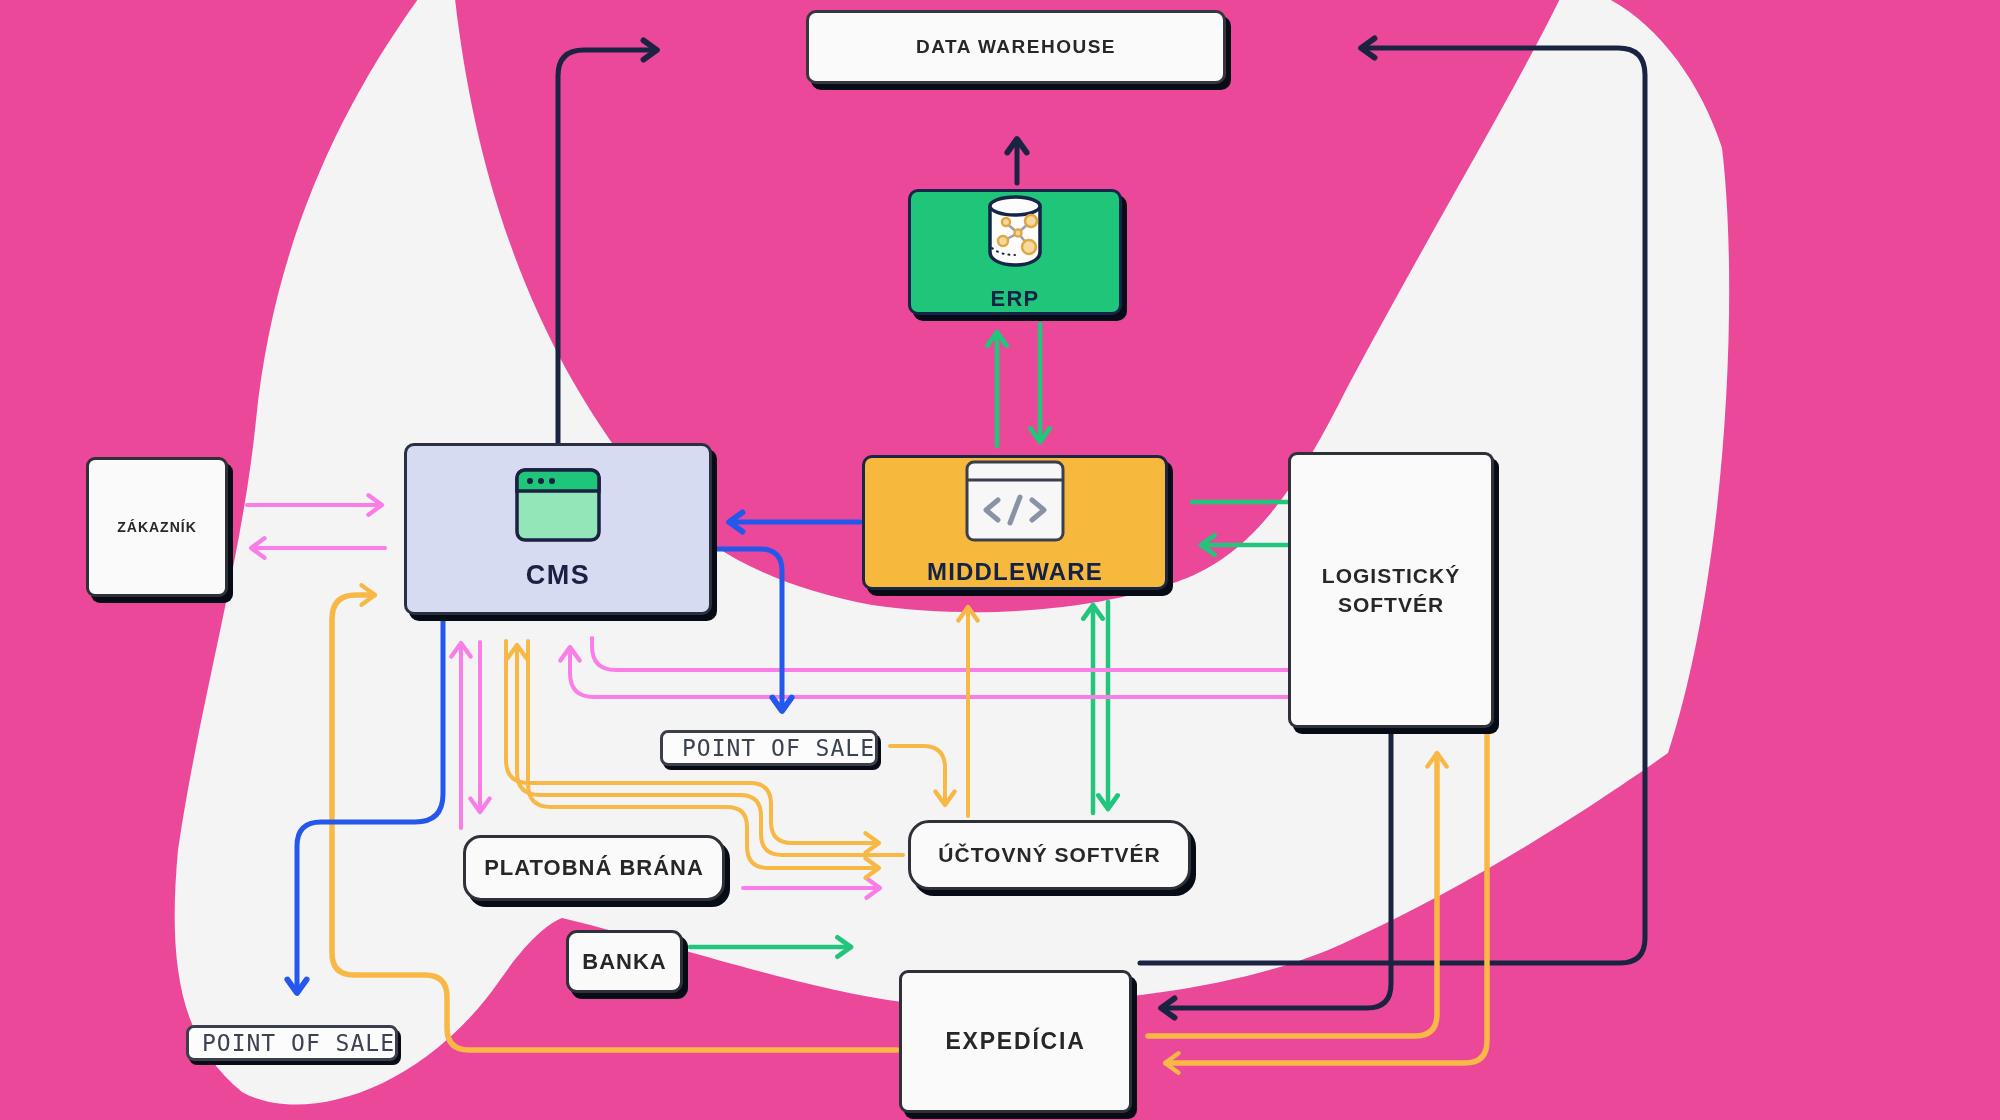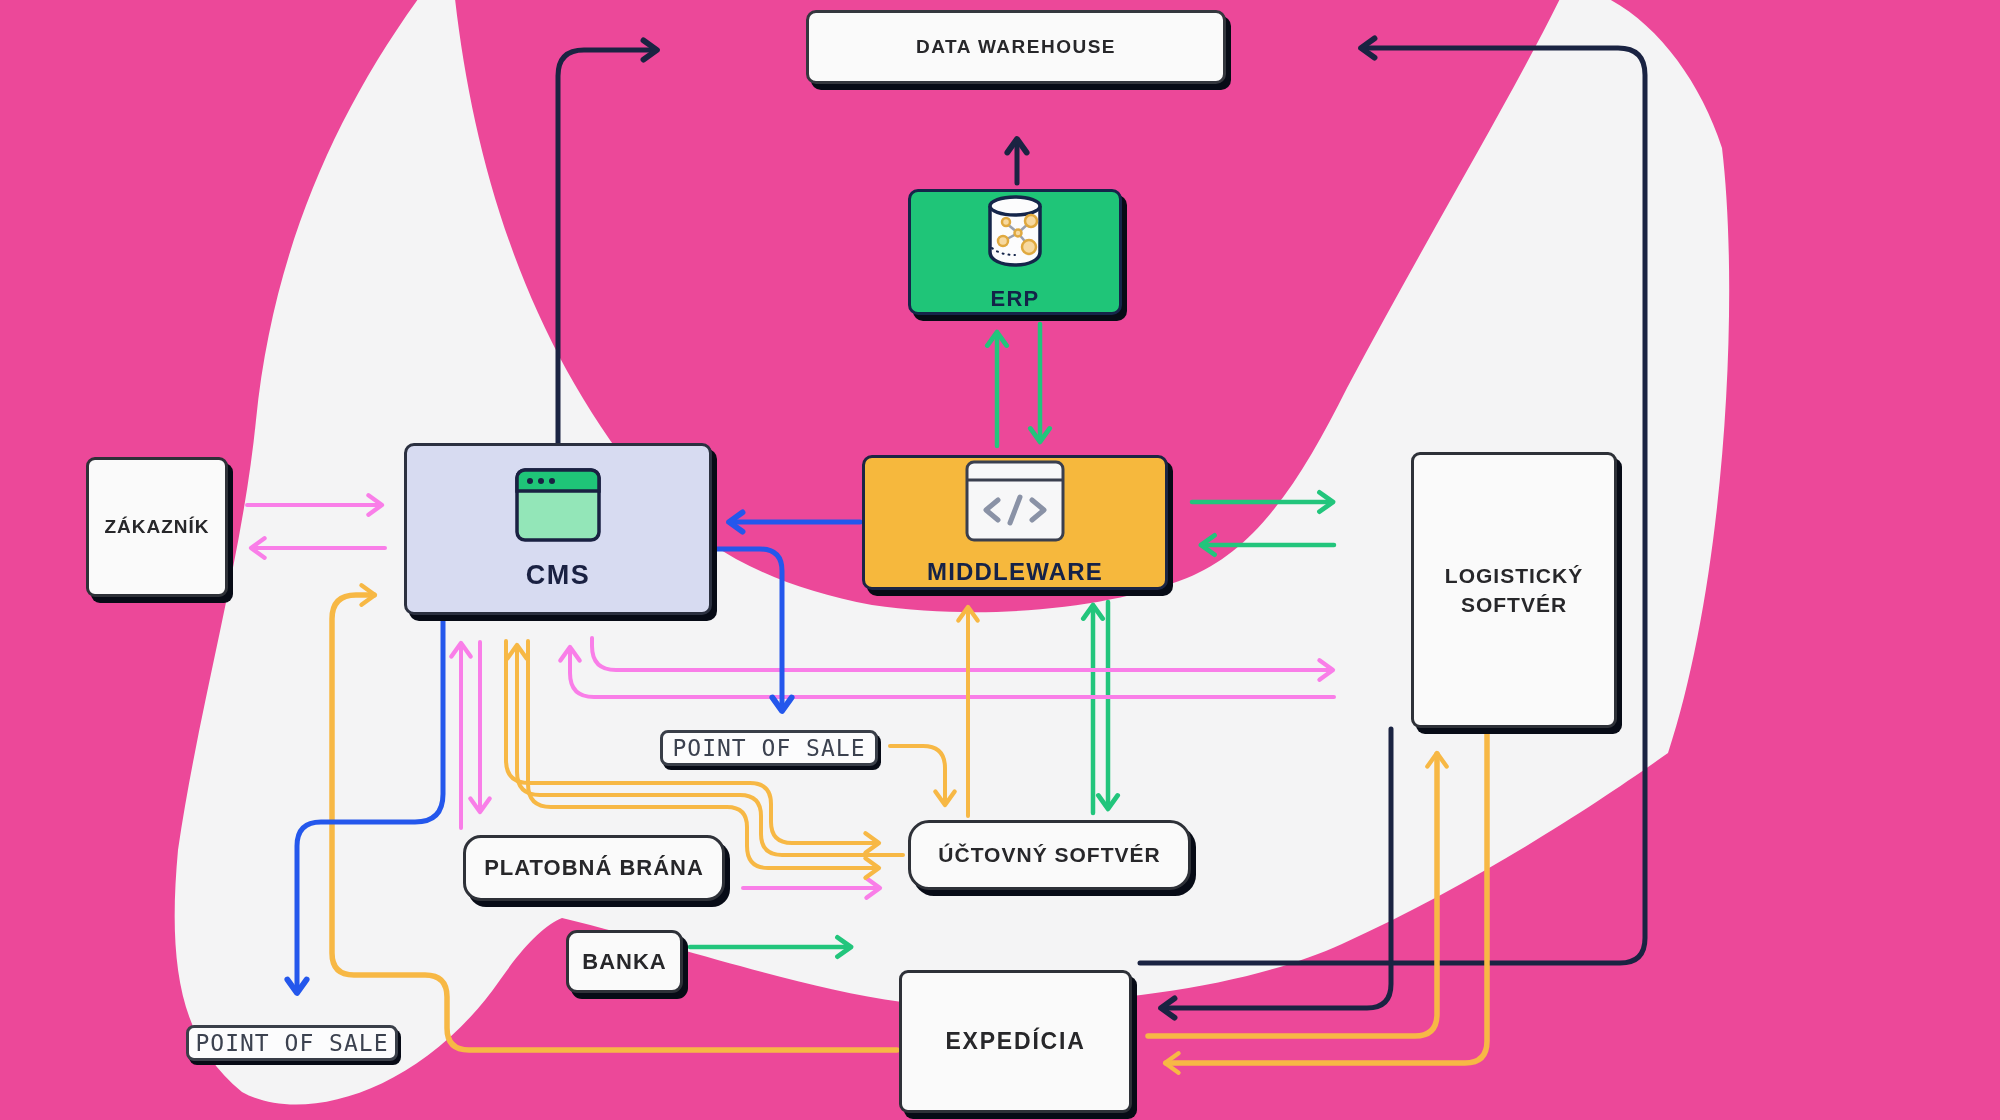--- a/index.html
+++ b/index.html
@@ -7,27 +7,27 @@
          font-family:"Liberation Sans",sans-serif;}
   .bg-svg,.wire-svg{position:absolute;left:0;top:0;}
   .node{position:absolute;box-sizing:border-box;display:flex;align-items:center;justify-content:center;
         border:3px solid #2e3138;border-radius:10px;background:#fafafa;color:#27272a;
         font-weight:bold;letter-spacing:1px;box-shadow:5px 6px 0 #070b16;z-index:3;text-align:center;}
   .node.col{flex-direction:column;gap:10px;}
   .n-dw{left:806px;top:10px;width:420px;height:74px;font-size:19px;border-color:#34373e;letter-spacing:1.5px;}
   .n-erp{left:908px;top:189px;width:214px;height:126px;background:#1fc578;border-color:#15254a;color:#132348;font-size:22px;letter-spacing:1.2px;}
   .n-cms{left:404px;top:443px;width:308px;height:172px;background:#d7dbf1;border-color:#2b3040;color:#1a2142;font-size:27px;letter-spacing:1.5px;}
   .n-mw{left:862px;top:455px;width:306px;height:135px;background:#f6b83d;border-color:#1b2544;color:#152248;font-size:24px;letter-spacing:1.2px;}
-  .n-zak{left:86px;top:457px;width:142px;height:140px;font-size:19px;border-radius:9px;text-align:right;}
-  .n-ls{left:1411px;top:452px;width:206px;height:276px;font-size:21px;line-height:1.4;border-radius:9px;padding:0 12px;}
+  .n-zak{left:86px;top:457px;width:142px;height:140px;font-size:14px;border-radius:9px;text-align:right;}
+  .n-ls{left:1288px;top:452px;width:206px;height:276px;font-size:21px;line-height:1.4;border-radius:9px;padding:0 12px;}
   .n-pb{left:463px;top:835px;width:262px;height:66px;font-size:22px;border-radius:18px;}
   .n-us{left:908px;top:820px;width:283px;height:70px;font-size:21px;border-radius:21px;}
   .n-banka{left:566px;top:930px;width:117px;height:63px;font-size:22px;border-radius:11px;}
   .n-exp{left:899px;top:970px;width:233px;height:143px;font-size:23px;letter-spacing:1.8px;border-radius:9px;text-align:right;}
-  .pos{position:absolute;box-sizing:border-box;display:flex;align-items:center;justify-content:center;
+  .pos{position:absolute;box-sizing:border-box;display:flex;align-items:center;justify-content:flex-end;
        border:3px solid #3a3f49;border-radius:8px;background:#fcfcfd;color:#3c4250;
        font-family:"DejaVu Sans Mono",monospace;font-size:23px;letter-spacing:1px;
        box-shadow:3px 4px 0 #070b16;z-index:3;}
   .p-mid{left:660px;top:730px;width:218px;height:36px;}
   .p-bot{left:186px;top:1025px;width:212px;height:36px;}
   .ic{display:block;}
 </style>
 </head>
 <body>
 

